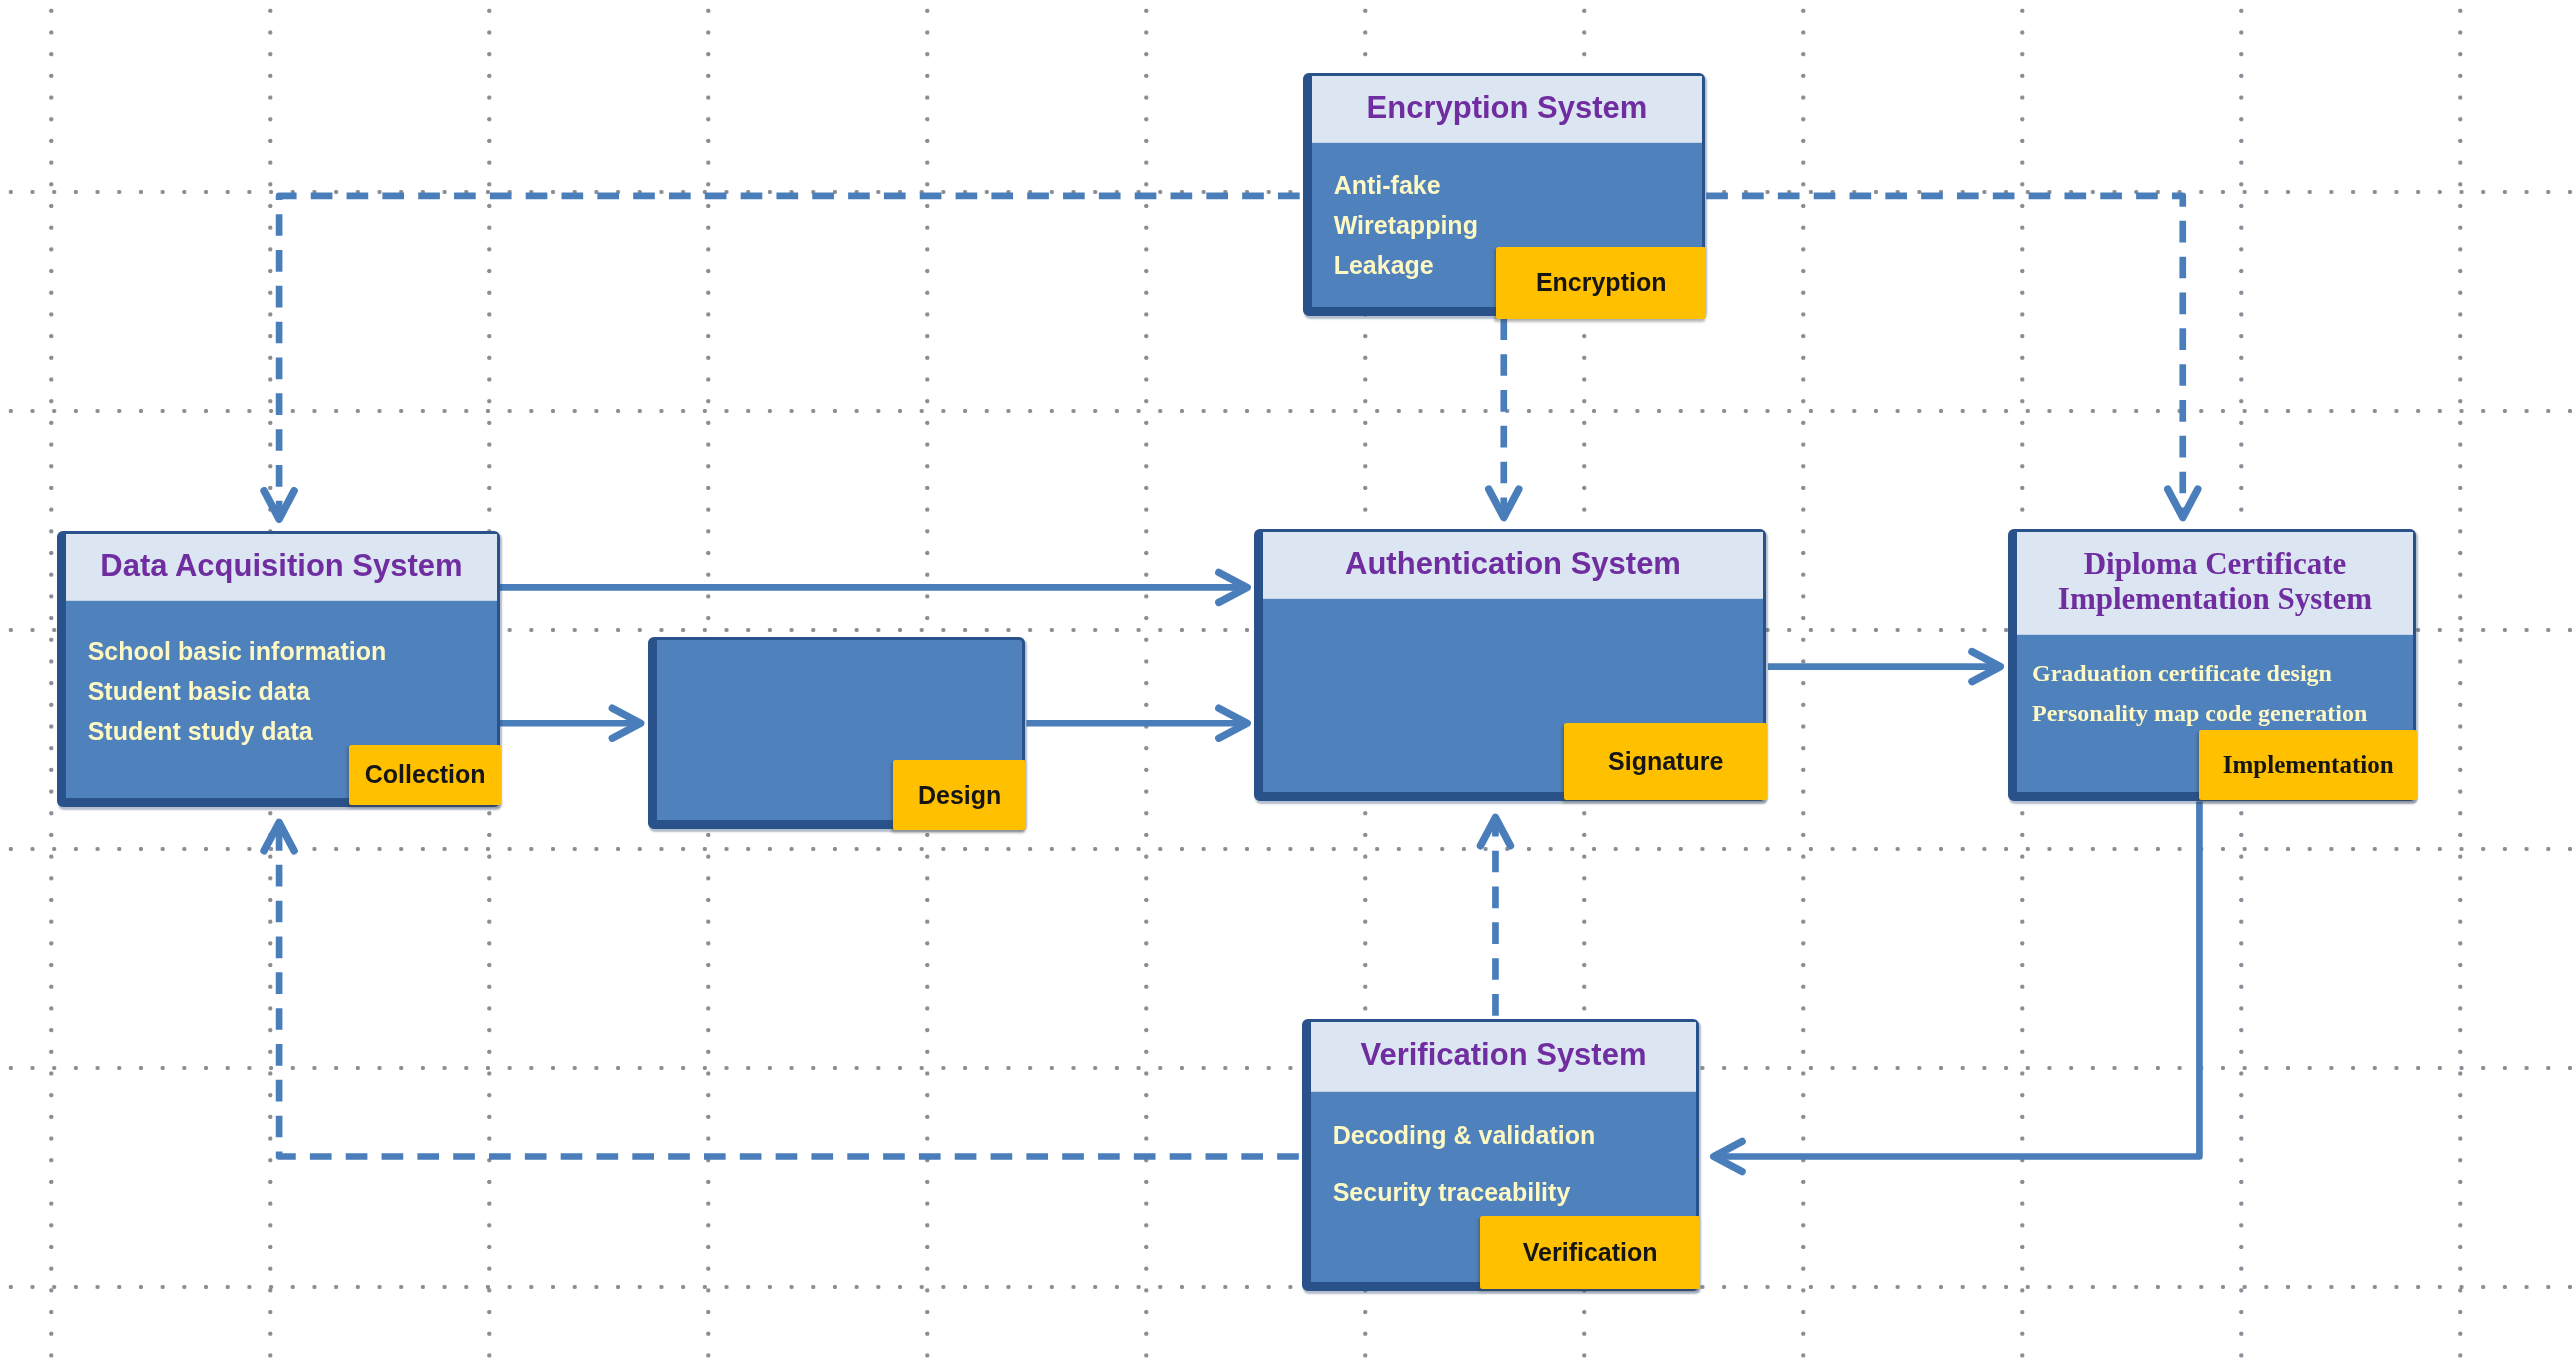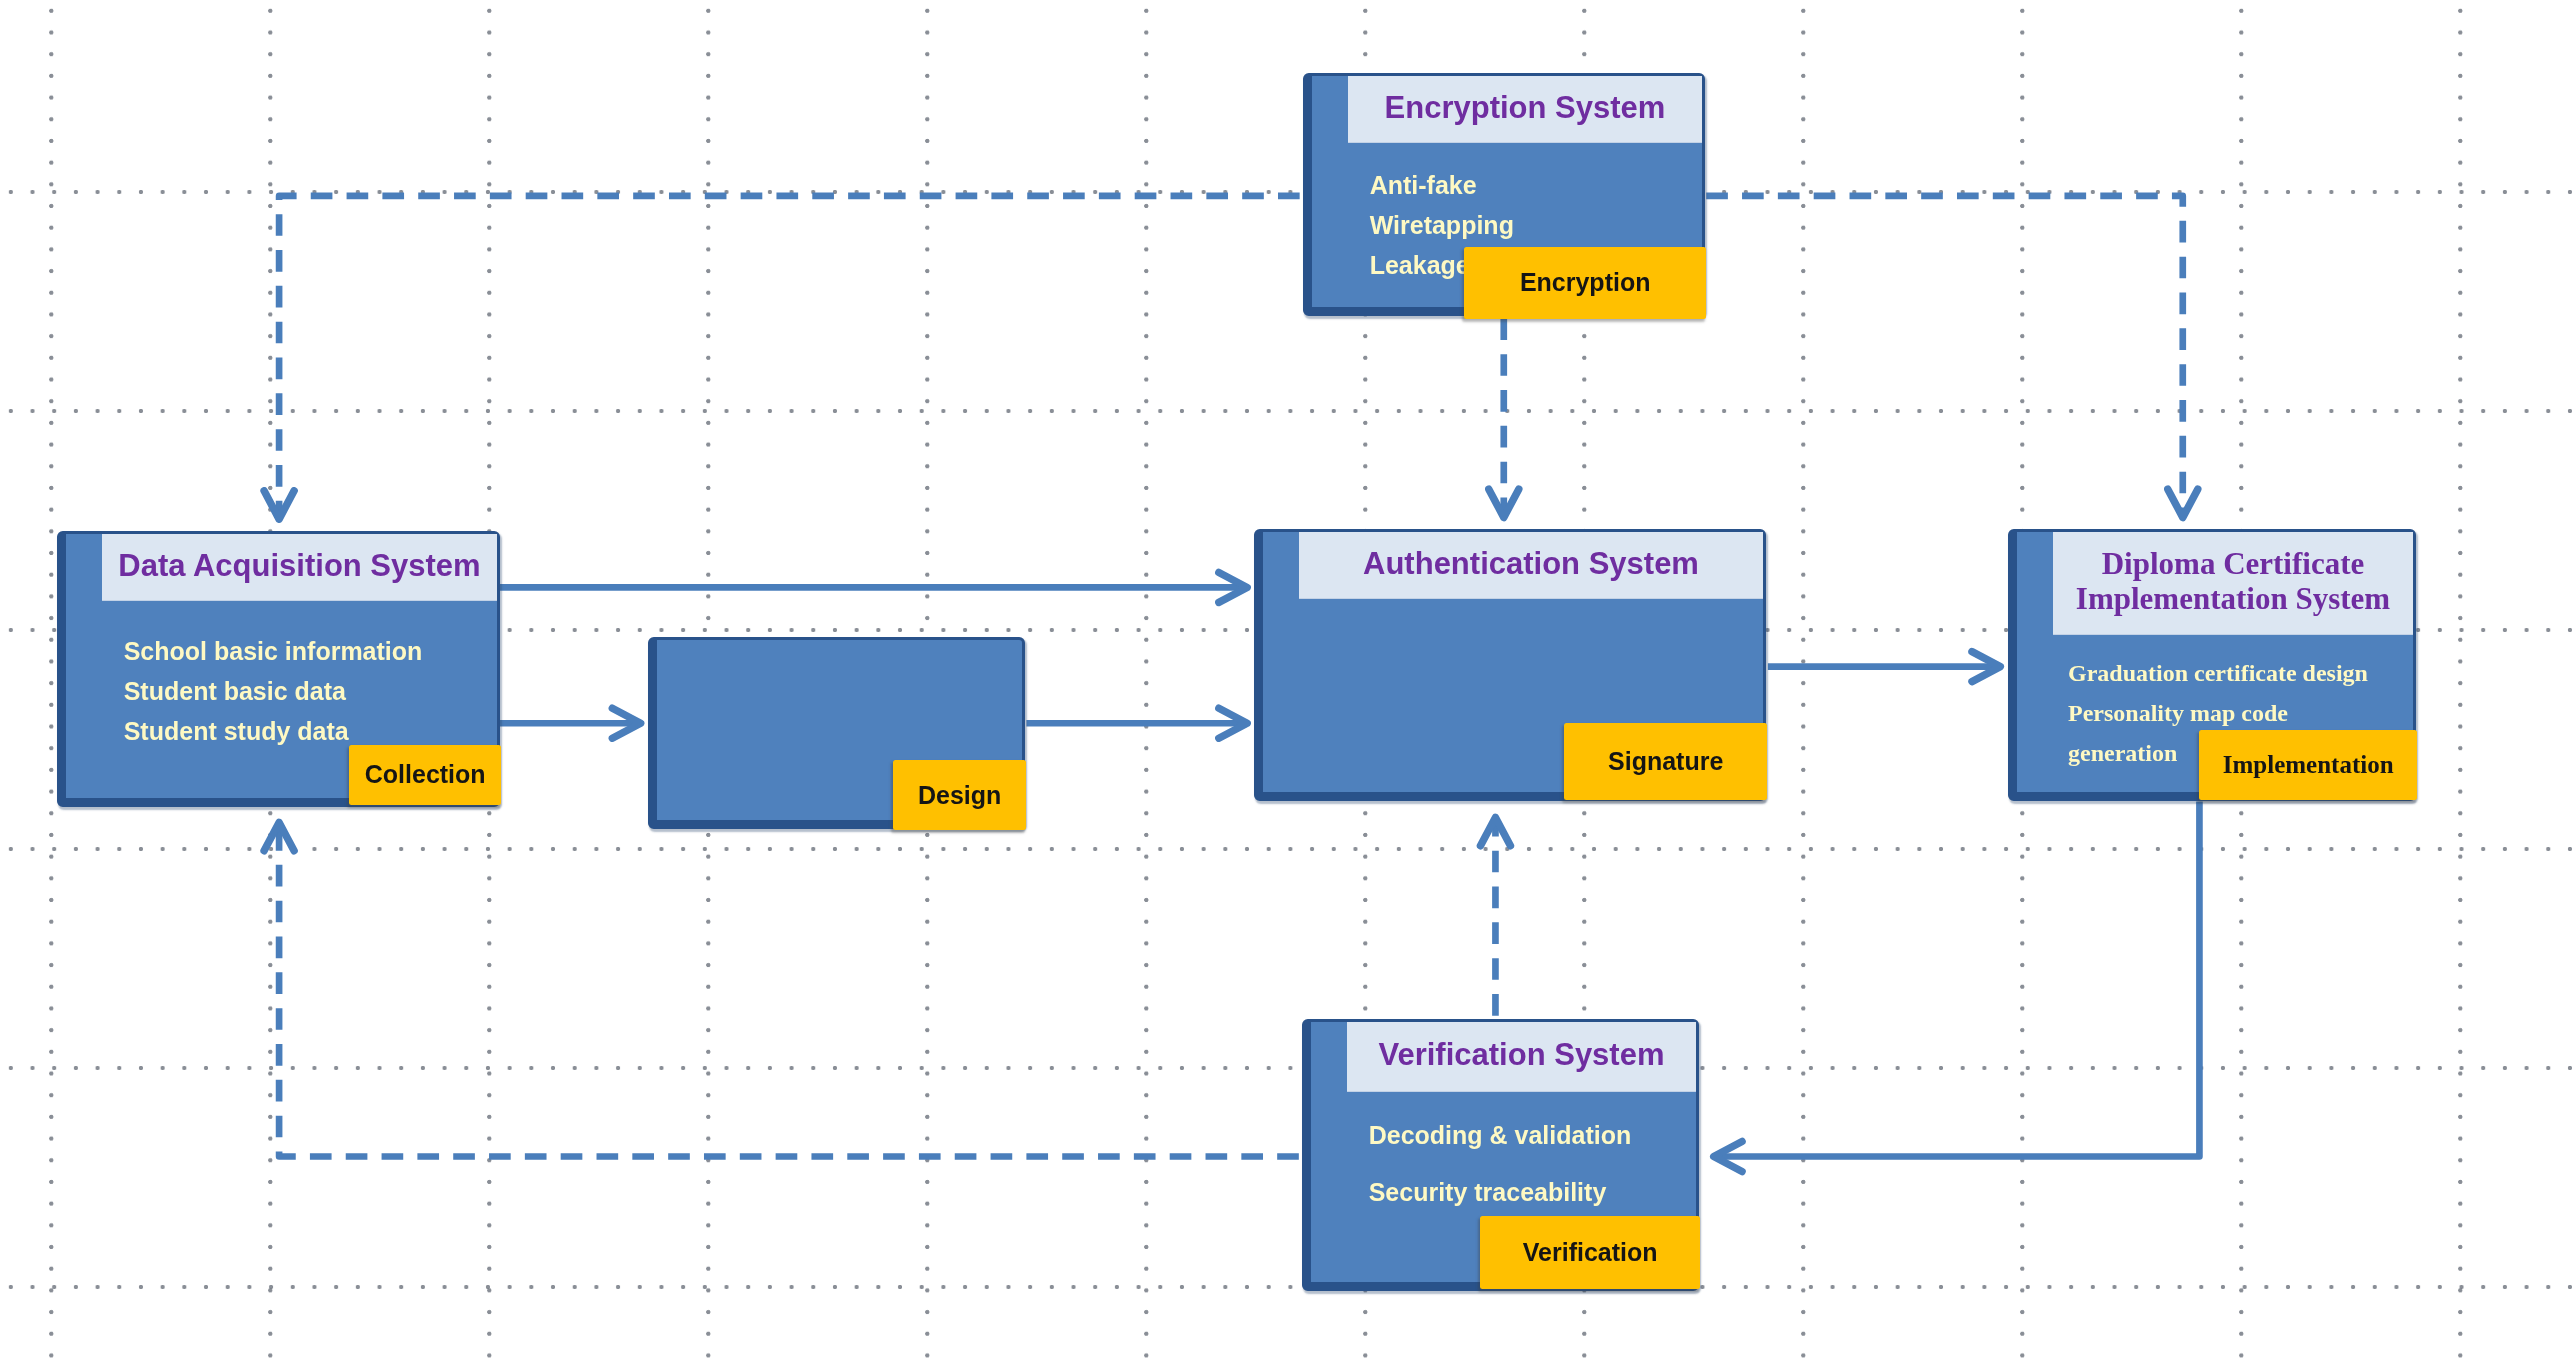--- a/index.html
+++ b/index.html
@@ -17,21 +17,20 @@
   }
   .sysbox{
     position:absolute;
     border:3.3px solid #29528a;
     border-left-width:9.2px;
     border-bottom-width:9.2px;
     border-radius:5.8px;
     background:#4f81bd;
     box-sizing:border-box;
     box-shadow:1.7px 2.5px 1.7px rgba(40,70,110,.35);
-    padding-left:36px;
   }
   .hdr{
     background:#dce6f2;
     display:flex;align-items:center;justify-content:center;
     text-align:center;
     color:#6f2da0;
     font-weight:bold;
     font-size:31px;
     line-height:1.12;
     border-bottom:1.7px solid #c3d2e6;
@@ -89,21 +88,21 @@
     </g>
   </svg>
 
   <div class="sysbox" style="left:1303px;top:73px;width:402px;height:243px;">
     <div class="hdr" style="height:67px;">Encryption System</div>
     <div class="body" style="padding-top:21.7px;">
       <div>Anti-fake</div>
       <div>Wiretapping</div>
       <div>Leakage</div>
     </div>
-    <div class="tag" style="right:-4.2px;bottom:-11.7px;width:242px;height:72px;">Encryption</div>
+    <div class="tag" style="right:-4.2px;bottom:-11.7px;width:210px;height:72px;">Encryption</div>
   </div>
 
   <div class="sysbox" style="left:57px;top:531px;width:443px;height:276px;">
     <div class="hdr" style="height:67px;">Data Acquisition System</div>
     <div class="body" style="padding-top:30px;">
       <div>School basic information</div>
       <div>Student basic data</div>
       <div>Student study data</div>
     </div>
     <div class="tag" style="right:-4.2px;bottom:-6.7px;width:152px;height:60px;">Collection</div>

